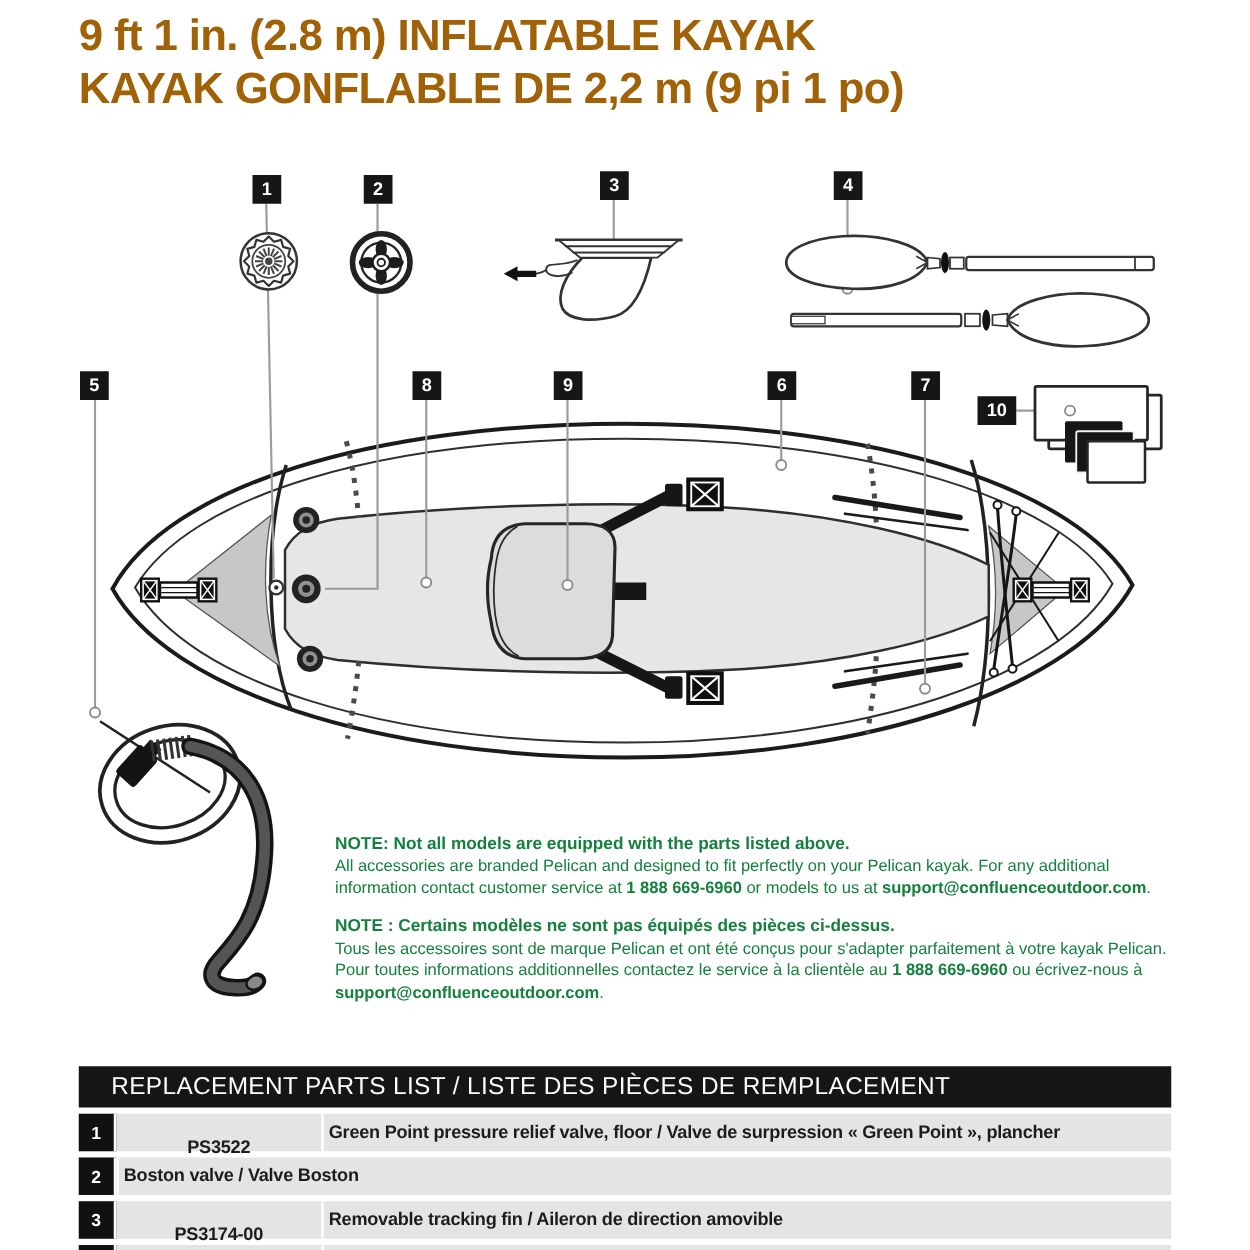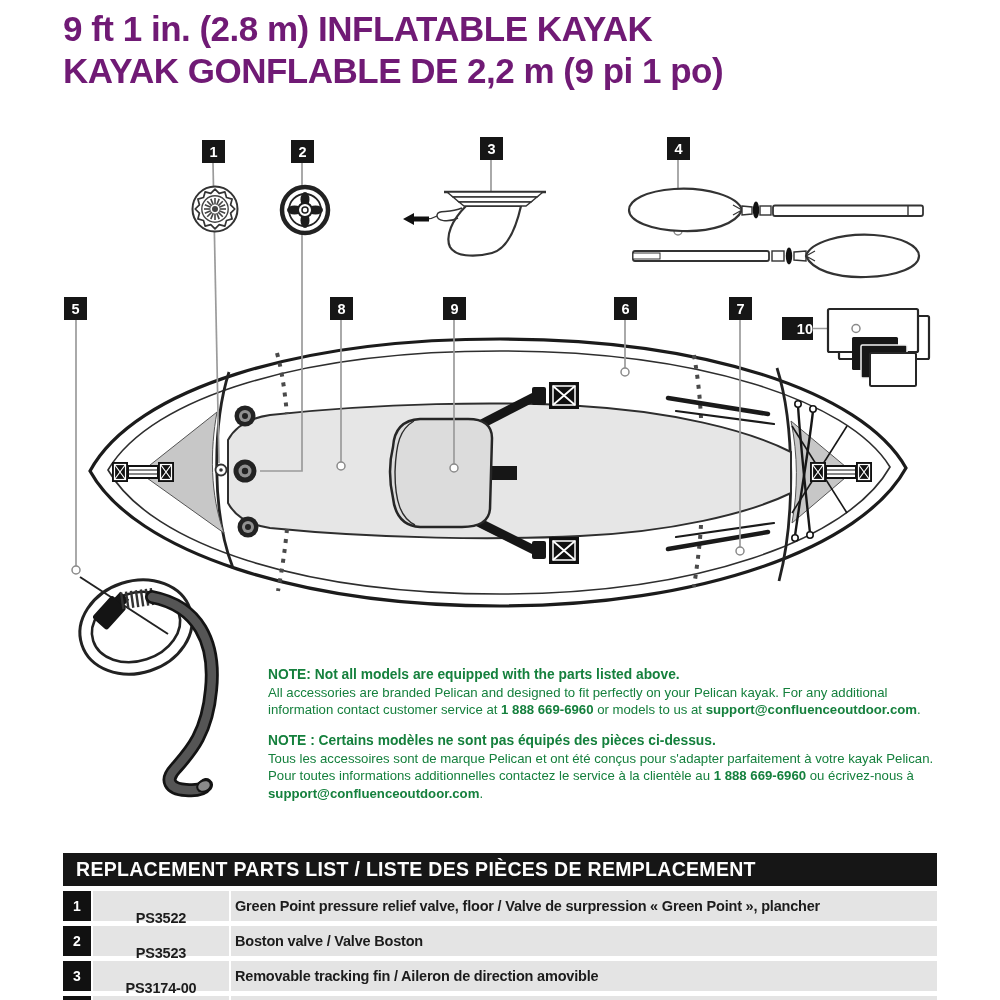--- a/index.html
+++ b/index.html
@@ -2,40 +2,40 @@
 <html><head>
 <meta charset="utf-8">
 <style>
   html,body{margin:0;padding:0;background:#fff;}
   #page{
     position:relative;width:1000px;height:1000px;background:#ffffff;
     overflow:hidden;font-family:"Liberation Sans","DejaVu Sans",sans-serif;color:#1c1c1c;
   }
   
   .title{position:absolute;left:63px;top:8px;font-size:35px;font-weight:bold;
-    line-height:42px;letter-spacing:-0.5px;color:#701a75;}
+    line-height:42px;letter-spacing:-0.5px;color:#a16207;}
   
   #art{position:absolute;left:0;top:100px;width:1000px;height:760px;}
   
   .callout{position:absolute;width:23px;height:23px;background:#161616;color:#fff;
     font-size:14.5px;font-weight:bold;display:flex;align-items:center;justify-content:center;}
-  .callout.wide{width:31px;justify-content:flex-end;}
+  .callout.wide{width:31px;}
   
   .note{position:absolute;left:268px;width:676px;font-size:13.2px;line-height:17.6px;color:#15803d;}
   .note .hd{font-weight:bold;font-size:13.8px;}
   .note b{font-weight:bold;}
   
   #parts-table{position:absolute;left:63px;top:853px;width:874px;}
-  .thead{height:33px;background:#161616;color:#fdfdfd;font-weight:bold;font-size:19.5px;
-    line-height:33px;padding-left:13px;letter-spacing:0.3px;}
+  .thead{height:33px;background:#161616;color:#fdfdfd;font-weight:normal;font-size:19.5px;
+    line-height:33px;padding-left:26px;letter-spacing:0.3px;}
   .trow{height:30px;margin-top:5px;display:flex;background:#e4e4e4;}
   .trow:first-of-type{margin-top:6px;}
   .tnum{width:28px;background:#111;color:#fff;font-size:14px;font-weight:bold;
     display:flex;align-items:center;justify-content:center;border-right:2px solid #fff;flex:0 0 auto;}
-  .tpart{width:136px;display:flex;align-items:center;justify-content:center;
+  .tpart{width:164px;display:flex;align-items:center;justify-content:center;
     font-size:14.5px;font-weight:bold;letter-spacing:-0.2px;flex:0 0 auto;margin-top:24px;}
   .tdesc{flex:1;display:flex;align-items:center;padding-left:4px;border-left:2px solid #fff;
     font-size:14.5px;font-weight:bold;letter-spacing:-0.2px;}
 </style>
 </head>
 <body>
 
 <div id="page">
 
   <div class="title">
@@ -307,21 +307,20 @@
 
   <div id="parts-table">
     <div class="thead">REPLACEMENT PARTS LIST / LISTE DES PIÈCES DE REMPLACEMENT</div>
     <div class="trow">
       <div class="tnum">1</div>
       <div class="tpart">PS3522</div>
       <div class="tdesc">Green Point pressure relief valve, floor / Valve de surpression « Green Point », plancher</div>
     </div>
     <div class="trow">
       <div class="tnum">2</div>
-      <div class="tpart">PS3523</div>
       <div class="tdesc">Boston valve / Valve Boston</div>
     </div>
     <div class="trow">
       <div class="tnum">3</div>
       <div class="tpart">PS3174-00</div>
       <div class="tdesc">Removable tracking fin / Aileron de direction amovible</div>
     </div>
     <div class="trow">
       <div class="tnum"></div>
       <div class="tpart"></div>

